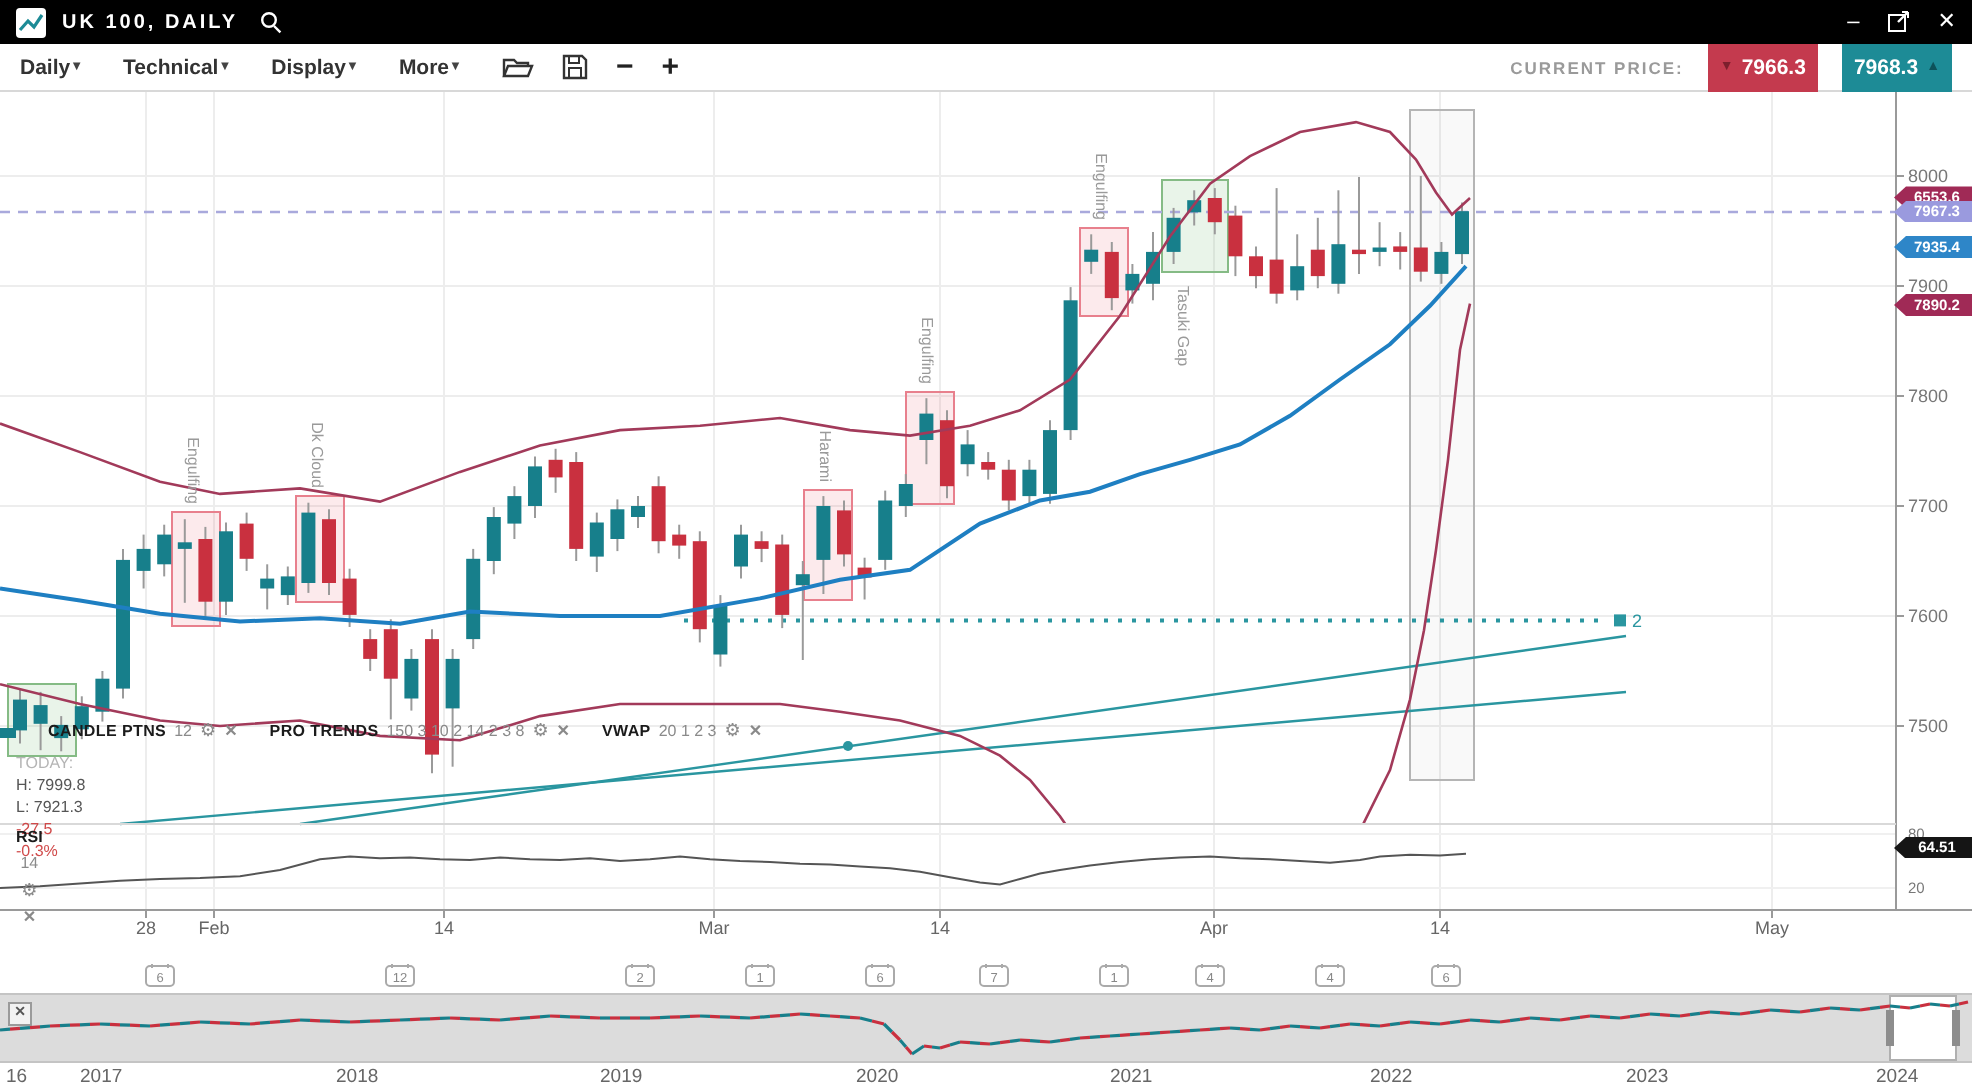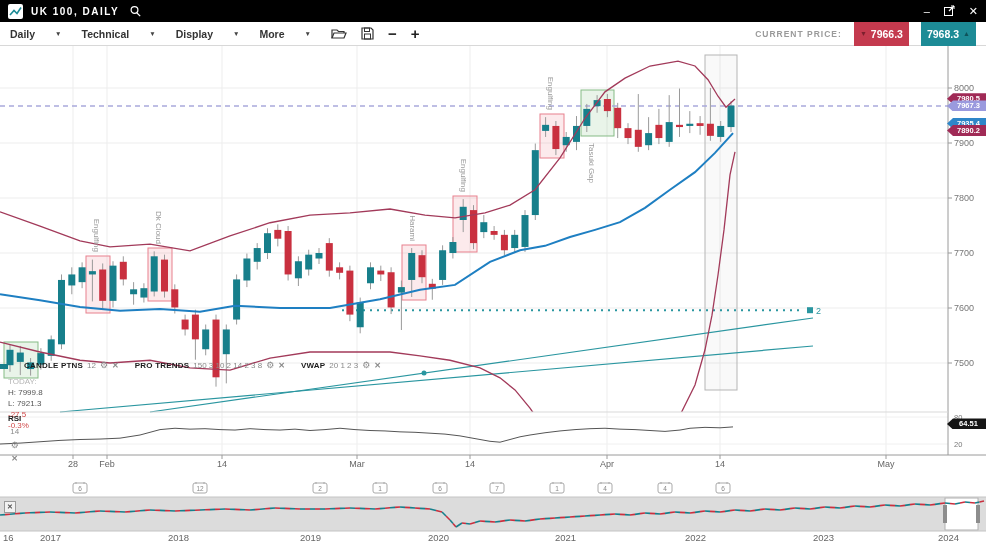--- a/index.html
+++ b/index.html
@@ -16,21 +16,21 @@
   .tb-title { color:#fff; font-size:10px; font-weight:bold; letter-spacing:1.5px; }
   .tb-search { margin-left:10px; display:flex; align-items:center; }
   .tb-spacer { flex:1; }
   .winctl { display:flex; align-items:center; gap:14px; color:#fff; font-size:11px; }
   .winctl span { cursor:default; line-height:10px; }
 
   
   .toolbar { position:absolute; left:0; top:22px; width:986px; height:24px; background:#fff;
     border-bottom:1px solid #d8d8d8; display:flex; align-items:center; padding:0 10px; z-index:5; }
   .menu { font-size:10.5px; font-weight:bold; color:#333; margin-right:20px; display:flex;
-    align-items:center; gap:20px; }
+    align-items:center; gap:0; }
   .caret { font-size:6.5px; color:#444; }
   .tool-ic { margin-right:14px; display:flex; align-items:center; color:#333; }
   .tool-txt { font-size:15px; font-weight:bold; color:#222; margin-right:14px; line-height:14px; }
   .cp-label { margin-left:auto; font-size:8.5px; color:#9a9a9a; letter-spacing:1px; font-weight:bold; }
   .price-badge { height:16px; display:flex; align-items:center; color:#fff; font-size:10.5px;
     font-weight:bold; padding:12px 6px; margin-left:12px; }
   .sell { background:#c43a4e; }
   .buy  { background:#1d8b96; }
   .arr-dn { color:#7c1f2d; font-size:7px; margin-right:4px; }
   .arr-up { color:#0e525a; font-size:7px; margin-left:4px; }
@@ -672,19 +672,19 @@
   <div class="rsi-chip">
     <b>RSI</b>
       <span class="p">14</span>
     <span class="gear">⚙</span>
       <span class="x">✕</span>
   </div>
 
   <div class="nav-close">✕</div>
 
   <div id="badges">
-      <div class="axis-badge" style="background: rgb(160, 42, 86); top: 93.225px;">7980.5</div>
+      <div class="axis-badge" style="background: rgb(160, 42, 86); top: 93.225px;">6553.6</div>
       <div class="axis-badge" style="background: rgb(154, 154, 222); top: 100.485px;">7967.3</div>
       <div class="axis-badge" style="background: rgb(46, 134, 200); top: 118.03px;">7935.4</div>
-      <div class="axis-badge" style="background: rgb(160, 42, 86); top: 125px;">7890.2</div>
+      <div class="axis-badge" style="background: rgb(160, 42, 86); top: 147px;">7890.2</div>
       <div class="axis-badge" style="background: rgb(21, 21, 21); top: 418.471px;">64.51</div>
     </div>
 </div>
 
 </body></html>

